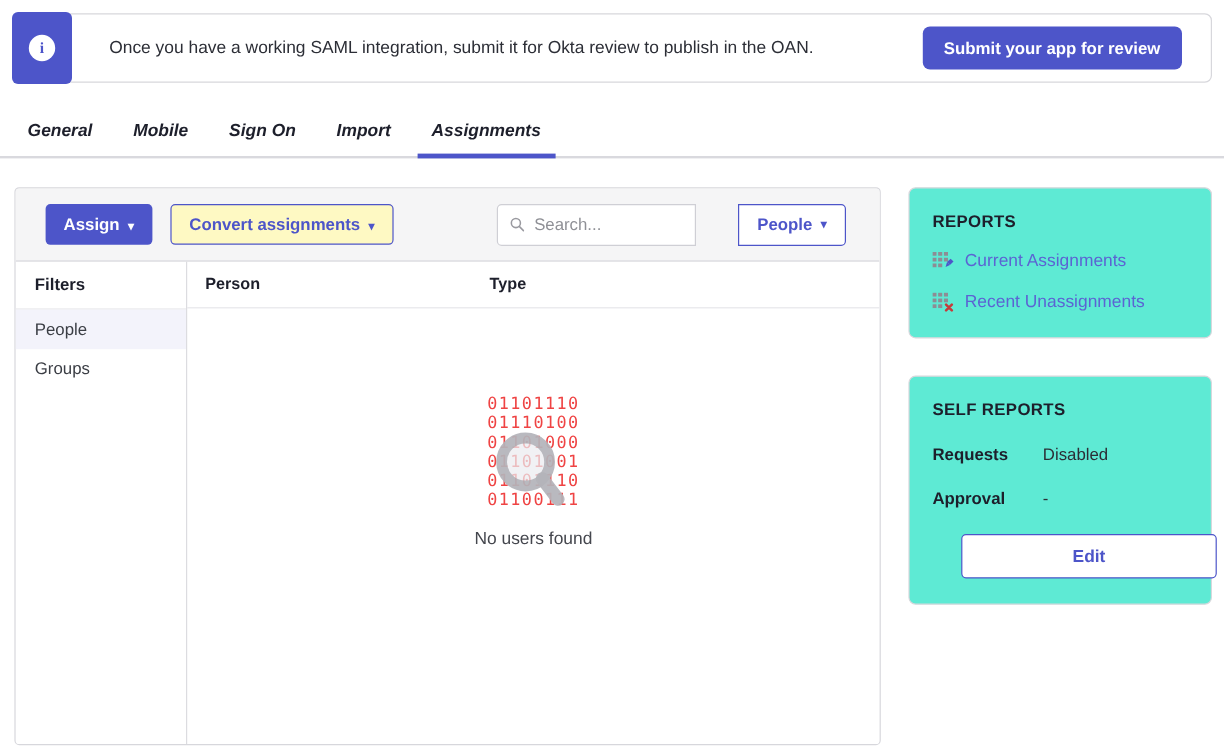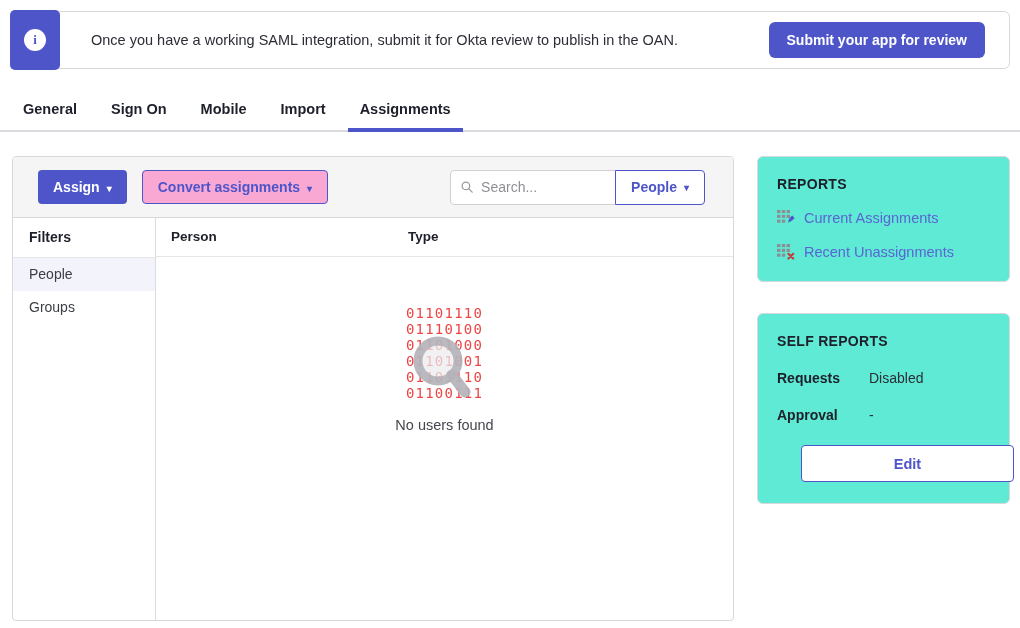--- a/index.html
+++ b/index.html
@@ -16,61 +16,61 @@
   .banner-box { flex:1; margin:1px 0 1px -6px; background:#fff;
     border:1px solid #d7d7dc; border-radius:6px; display:flex;
     align-items:center; padding:0 24px 0 36px;justify-content:center; }
   .banner-text { flex:1; font-size:14.5px; color:#2c2e36; }
   .submit-btn { background:#4d55c9; color:#fff; border:none; border-radius:6px;
     font-weight:bold; font-size:14px; padding:10px 18px; cursor:pointer;
     font-family:inherit; }
 
   
   .tabs { display:flex; padding:0 6px; margin-top:22px;
-    border-bottom:2px solid #d9d9de; }
+    border-bottom:2px solid #d9d9de;font-style:italic; }
   .tab { font-size:14.5px; font-weight:bold; color:#1d1f2b;
     padding:9px 17px 13px; position:relative; cursor:pointer; }
   .tab.active::after { content:""; position:absolute; left:5px; right:5px;
     bottom:-2px; height:4px; background:#4d55c9; }
 
   
   .content { display:flex; align-items:flex-start; margin:24px 10px 0 12px; }
   .main-panel { width:722px; height:465px; border:1px solid #d7d7dc;
     border-radius:4px; background:#fff; display:flex; flex-direction:column;
     overflow:hidden; }
   .toolbar { height:61px; background:#f5f5f6; border-bottom:1px solid #d7d7dc;
     display:flex; align-items:center; padding:0 28px 0 25px; flex:none; }
   .assign-btn { background:#4d55c9; color:#fff; border:none; border-radius:4px;
     font-weight:bold; font-size:14px; padding:9px 15px; cursor:pointer;
     font-family:inherit; }
-  .convert-btn { background:#f9a8d4; color:#4d55c9; border:1px solid #4d55c9;
+  .convert-btn { background:#fef9c3; color:#4d55c9; border:1px solid #4d55c9;
     border-radius:4px; font-weight:bold; font-size:14px; padding:8px 15px;
     margin-left:15px; cursor:pointer; font-family:inherit; }
   .caret { font-size:10px; margin-left:7px; }
-  .search-group { margin-left:auto; display:flex; align-items:stretch; }
+  .search-group { margin-left:auto; display:flex; align-items:stretch;gap:36px; }
   .search-box { width:166px; height:35px; background:#fff;
     border:1px solid #cfcfd5; border-radius:4px 0 0 4px; display:flex;
     align-items:center; padding:0 10px; }
   .search-box input { border:none; outline:none; width:100%; font-size:14px;
     color:#3b3e45; background:transparent; font-family:inherit; margin-left:8px; }
   .search-box input::placeholder { color:#8f9096; }
   .scope-btn { height:35px; background:#fff; border:1px solid #4d55c9;
     border-radius:0 4px 4px 0; margin-left:-1px; color:#4d55c9;
     font-weight:bold; font-size:14px; padding:0 15px; cursor:pointer;
     font-family:inherit; display:flex; align-items:center; }
 
   .main-body { flex:1; display:flex; }
   .filters { width:143px; border-right:1px solid #dcdce0; flex:none; }
   .filters-title { font-size:14px; font-weight:bold; color:#1d1f2b;
     padding:11px 16px 12px; border-bottom:1px solid #e6e6ea; }
   .filter-item { font-size:14px; color:#3b3e45; padding:8px 16px 9px;
     cursor:pointer; }
   .filter-item.selected { background:#f3f3fb; }
 
-  .table-area { flex:1; display:flex; flex-direction:column; }
+  .table-area { flex:1; display:flex; flex-direction:column;gap:24px; }
   .thead { display:flex; padding:11px 0 12px; border-bottom:1px solid #e6e6ea; }
   .th { font-size:13.5px; font-weight:bold; color:#1d1f2b; }
   .th-person { width:252px; padding-left:15px; }
 
   .empty { position:relative; text-align:center; padding-top:48px; }
   .binary-line { font-family:"DejaVu Sans Mono","Liberation Mono",monospace;
     font-size:14px; line-height:16px; letter-spacing:1.2px; color:#ef4444; }
   .magnifier { position:absolute; left:50%; margin-left:-33px; top:78px;
     pointer-events:none; }
   .no-users { margin-top:16px; font-size:14.5px; color:#45474e; }
@@ -100,22 +100,22 @@
     <div class="info-circle">i</div>
   </div>
   <div class="banner-box">
     <div class="banner-text">Once you have a working SAML integration, submit it for Okta review to publish in the OAN.</div>
     <button class="submit-btn">Submit your app for review</button>
   </div>
 </div>
 
 <div class="tabs">
   <div class="tab">General</div>
+  <div class="tab">Mobile</div>
   <div class="tab">Sign On</div>
-  <div class="tab">Mobile</div>
   <div class="tab">Import</div>
   <div class="tab active">Assignments</div>
 </div>
 
 <div class="content">
 
   <div class="main-panel">
     <div class="toolbar">
       <button class="assign-btn">
         <span>Assign</span><span class="caret">▾</span>

